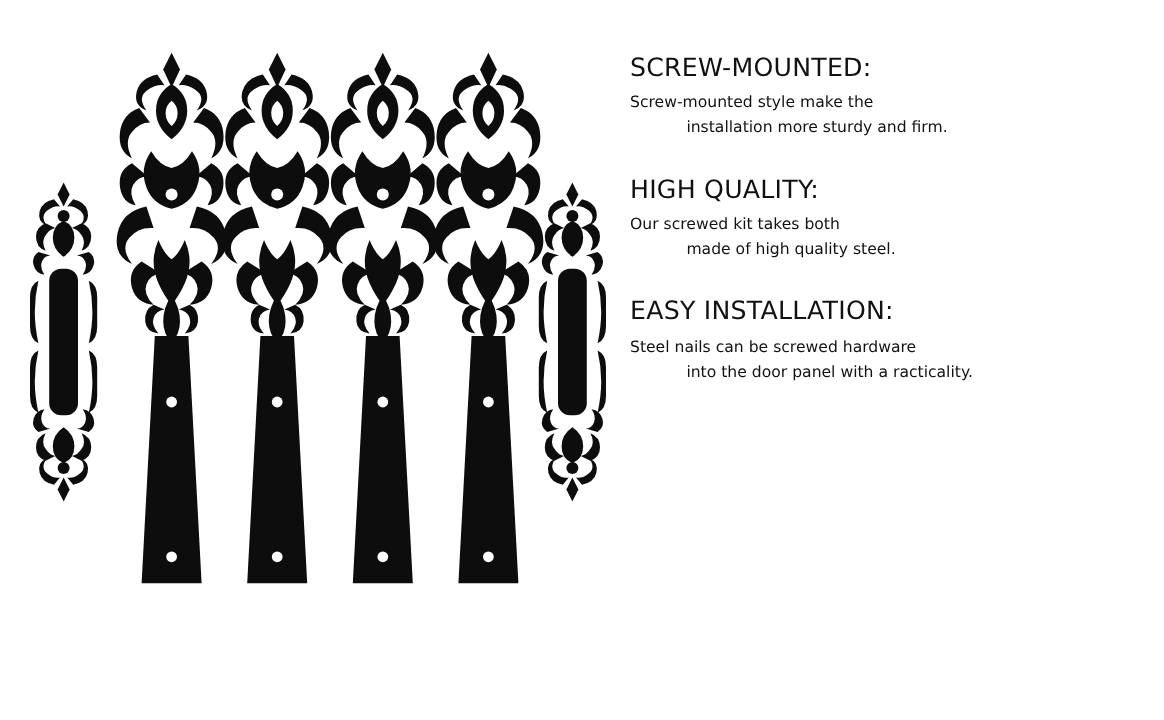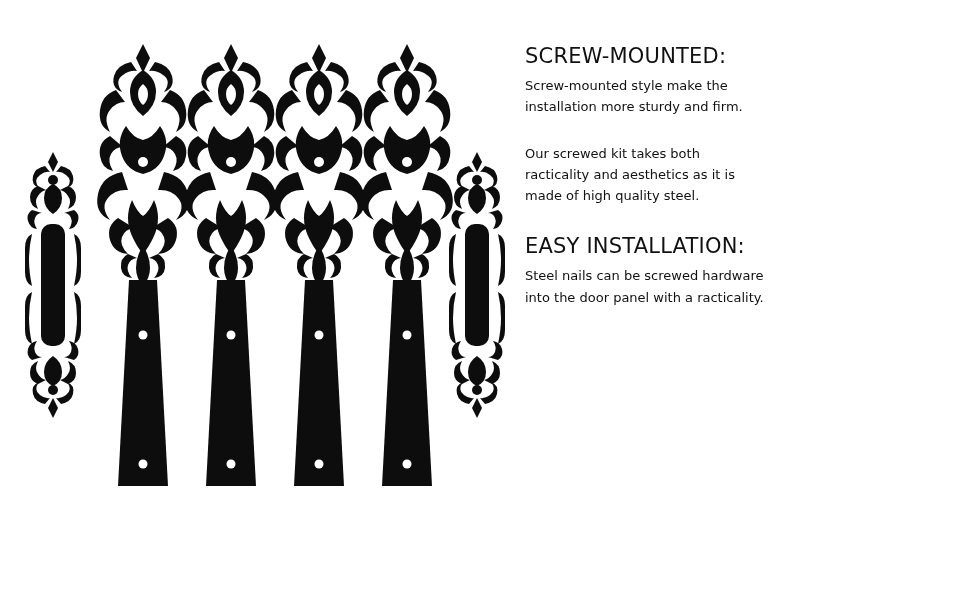--- a/index.html
+++ b/index.html
@@ -62,21 +62,21 @@
     white-space: nowrap;
   }
   .block-line {
     font-family: "DejaVu Sans", sans-serif;
     font-size: 13px;
     color: #111111;
     line-height: 1.55;
     margin: 0;
     white-space: nowrap;
   }
-  .block-line + .block-line { margin-top: 1px; }
+  .block-line + .block-line { margin-top: 1px; margin-left: 47px; }
 </style>
 </head>
 <body>
 
 <div id="page">
 
   <div id="product-area">
 
     <div class="handle" style="left:18px;">
       <svg viewBox="0 0 70 270" width="70" height="270" xmlns="http://www.w3.org/2000/svg" aria-hidden="true">
@@ -262,22 +262,22 @@
 
   <div id="text-column">
 
     <div class="block">
       <p class="block-heading">SCREW-MOUNTED:</p>
       <p class="block-line">Screw-mounted style make the</p>
       <p class="block-line">installation more sturdy and firm.</p>
     </div>
 
     <div class="block">
+      <p class="block-heading">HIGH QUALITY:</p>
       <p class="block-line">Our screwed kit takes both</p>
-      <p class="block-line">racticality and aesthetics as it is</p>
       <p class="block-line">made of high quality steel.</p>
     </div>
 
     <div class="block">
       <p class="block-heading">EASY INSTALLATION:</p>
       <p class="block-line">Steel nails can be screwed hardware</p>
       <p class="block-line">into the door panel with a racticality.</p>
     </div>
 
   </div>

